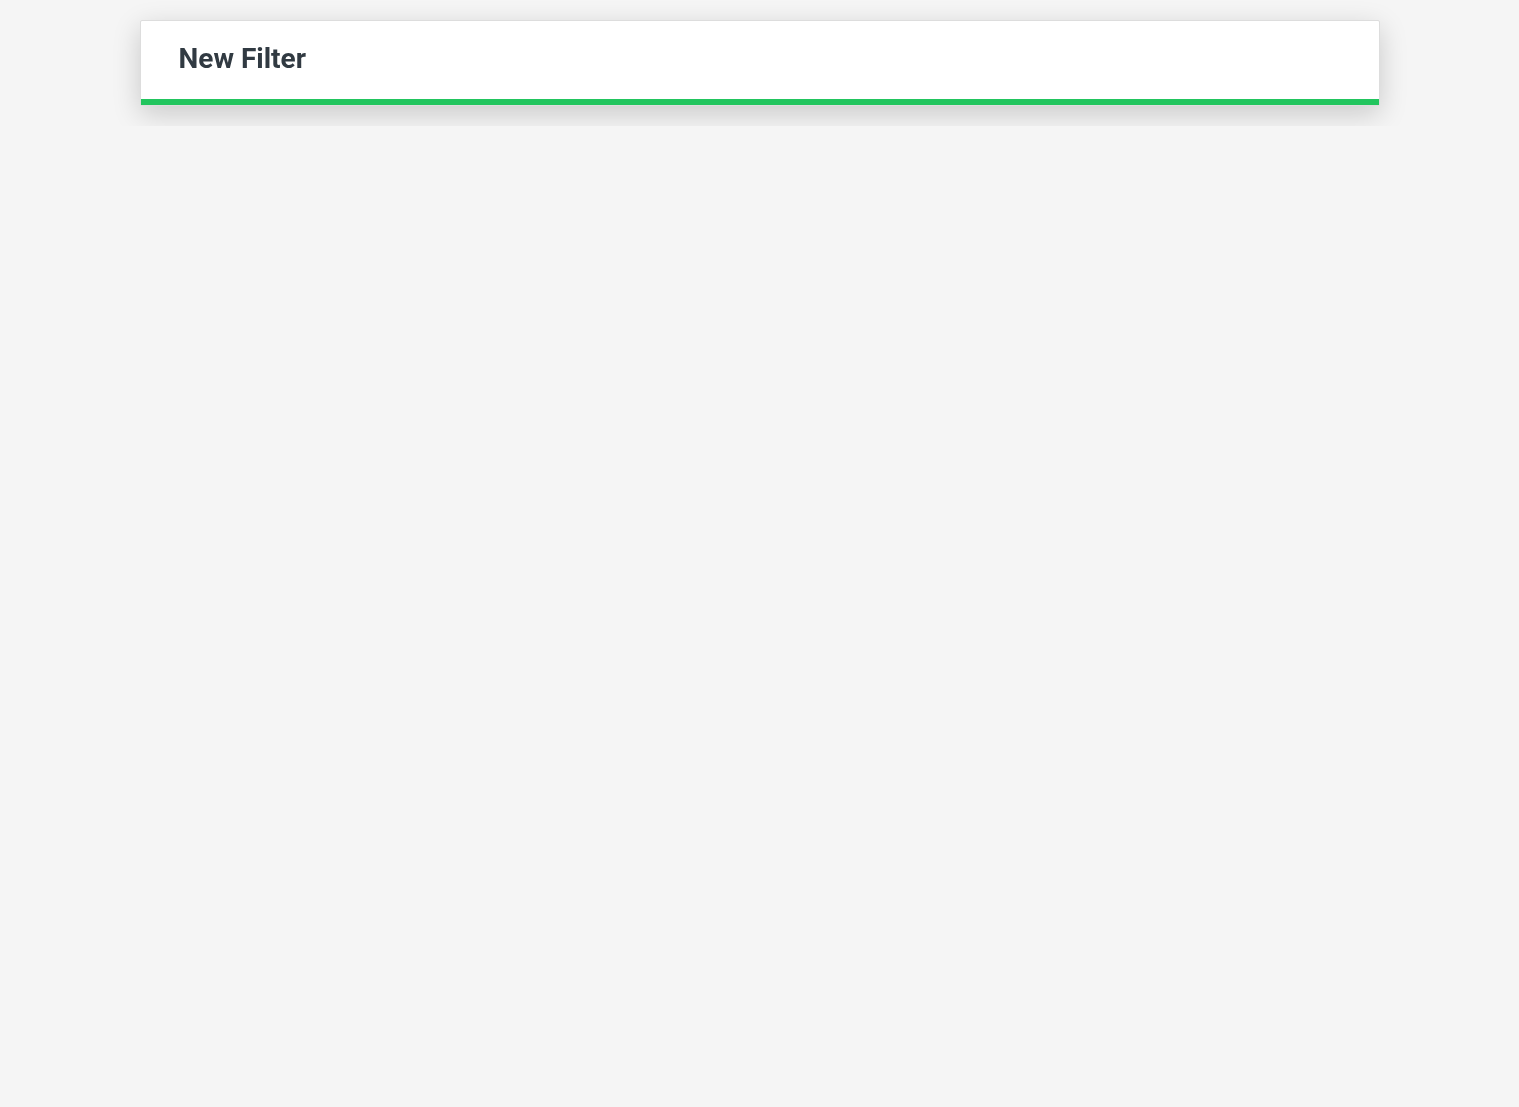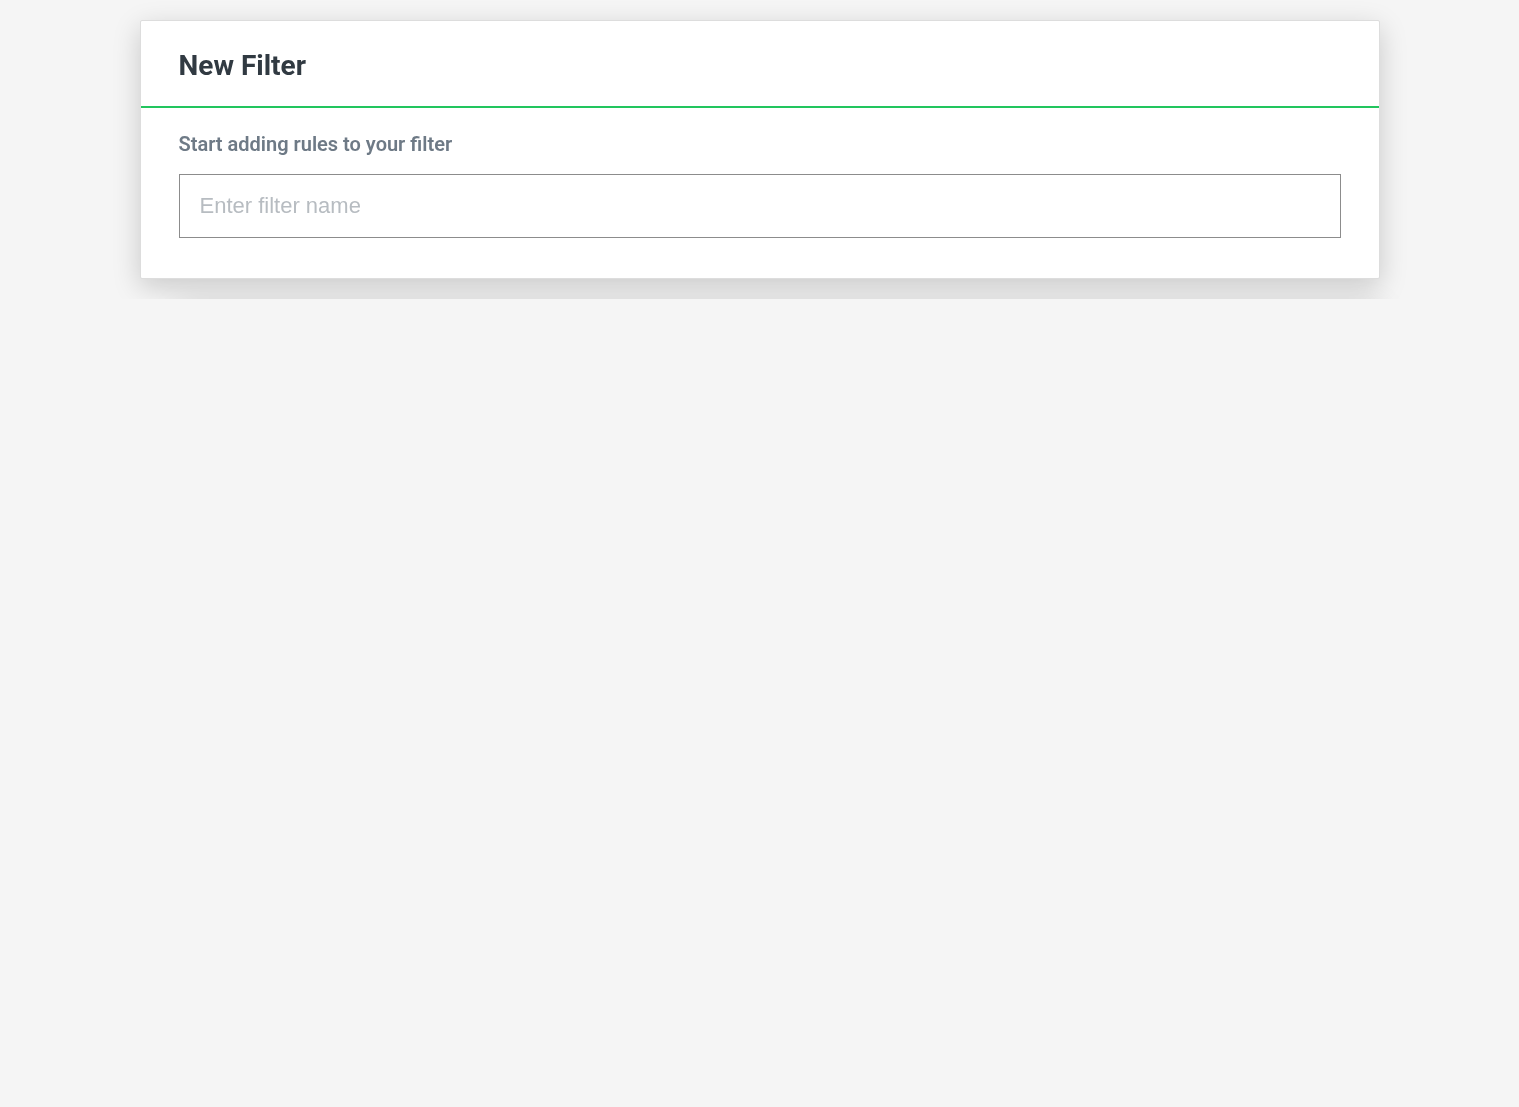--- a/index.html
+++ b/index.html
@@ -16,22 +16,22 @@
       background: #fff;
       border: 1px solid #ddd;
       border-radius: 2px;
       box-shadow: 0 8px 28px rgba(0,0,0,0.18);
       width: 1240px;
       margin: 0 auto;
       overflow: visible;
       position: relative;
     }
     .modal-header {
-      padding: 28px 38px 24px 38px;
-      border-bottom: 2px solid #22c55e;
+      padding: 21px 38px 24px 38px;
+      border-bottom: 6px solid #22c55e;
     }
     .modal-title {
       font-size: 28px;
       font-weight: 700;
       color: #313a42;
     }
     .modal-body {
       padding: 24px 38px 40px 38px;
     }
     .instruction {
@@ -150,24 +150,20 @@
 
     svg { display: block; }
   </style>
 </head>
 <body>
 
 <div class="modal">
   <div class="modal-header">
     <div class="modal-title">New Filter</div>
   </div>
-  <div class="modal-body">
-    <div class="instruction">Start adding rules to your filter</div>
-    <input class="filter-name-input" type="text" placeholder="Enter filter name" style="">
-  </div>
 
   <div class="dropdown-panel">
 
     <div class="side-tabs">
 
       <div class="side-tab active">
         <span class="tab-icon">
           <svg width="22" height="28" viewBox="0 0 24 32" fill="none" stroke="#fff" stroke-width="2" stroke-linejoin="round">
             <path d="M14 2 L4 18 H12 L10 30 L20 12 H12 Z"></path>
           </svg>

